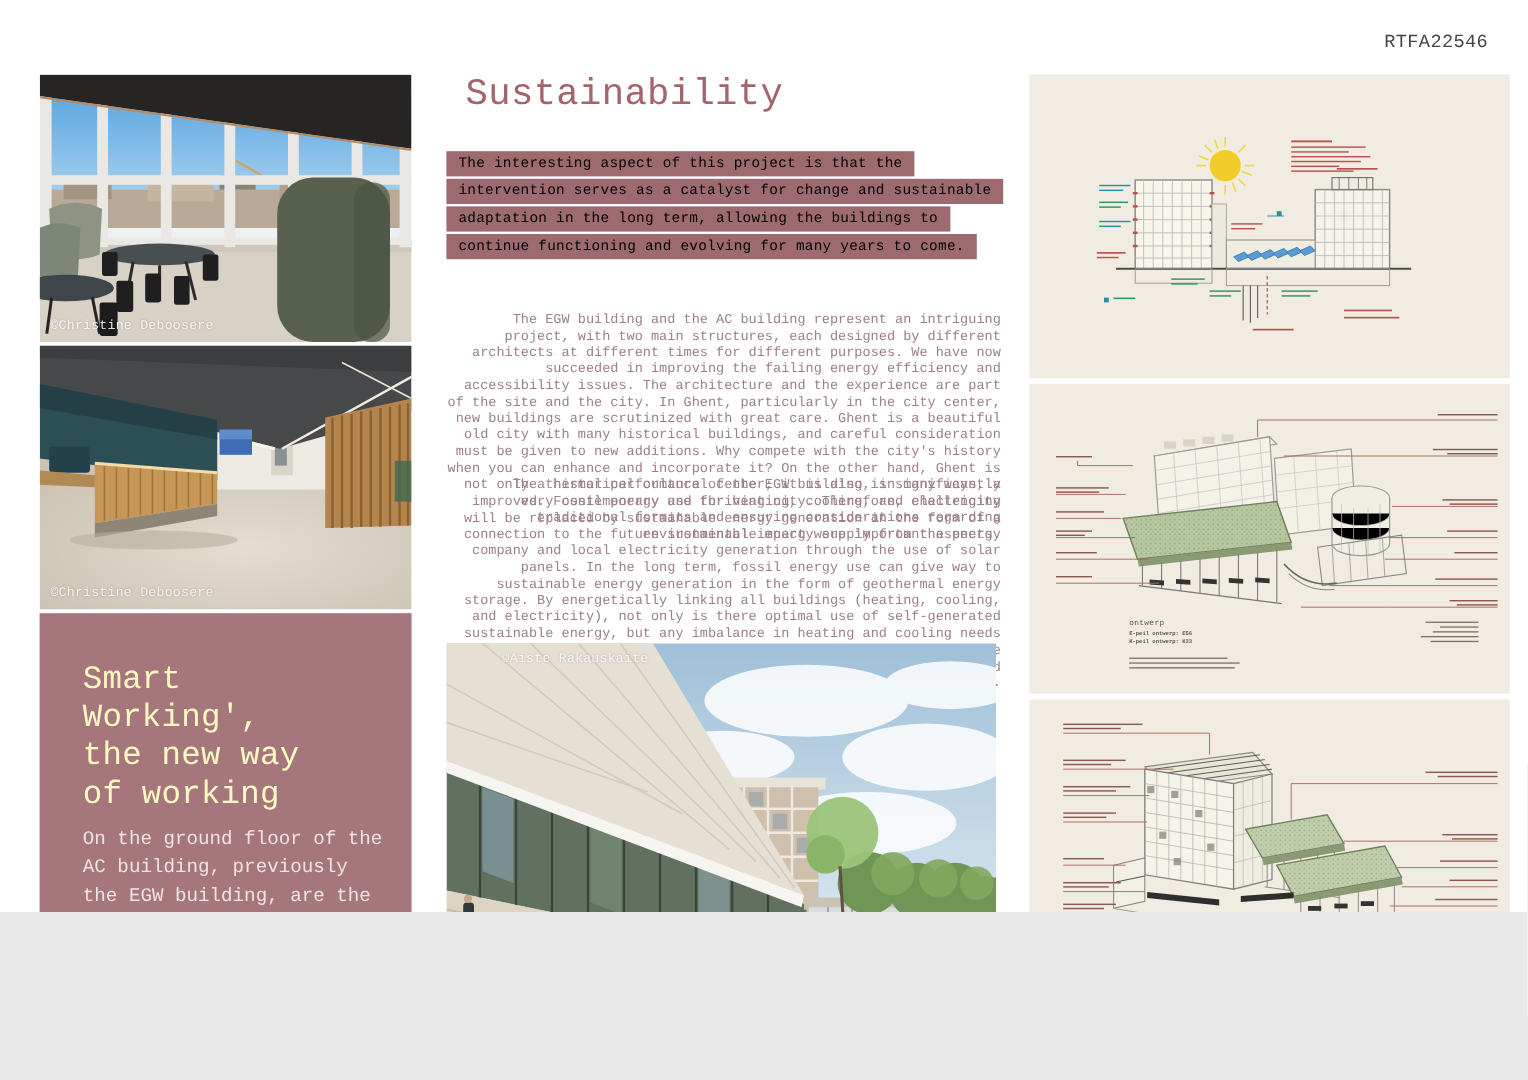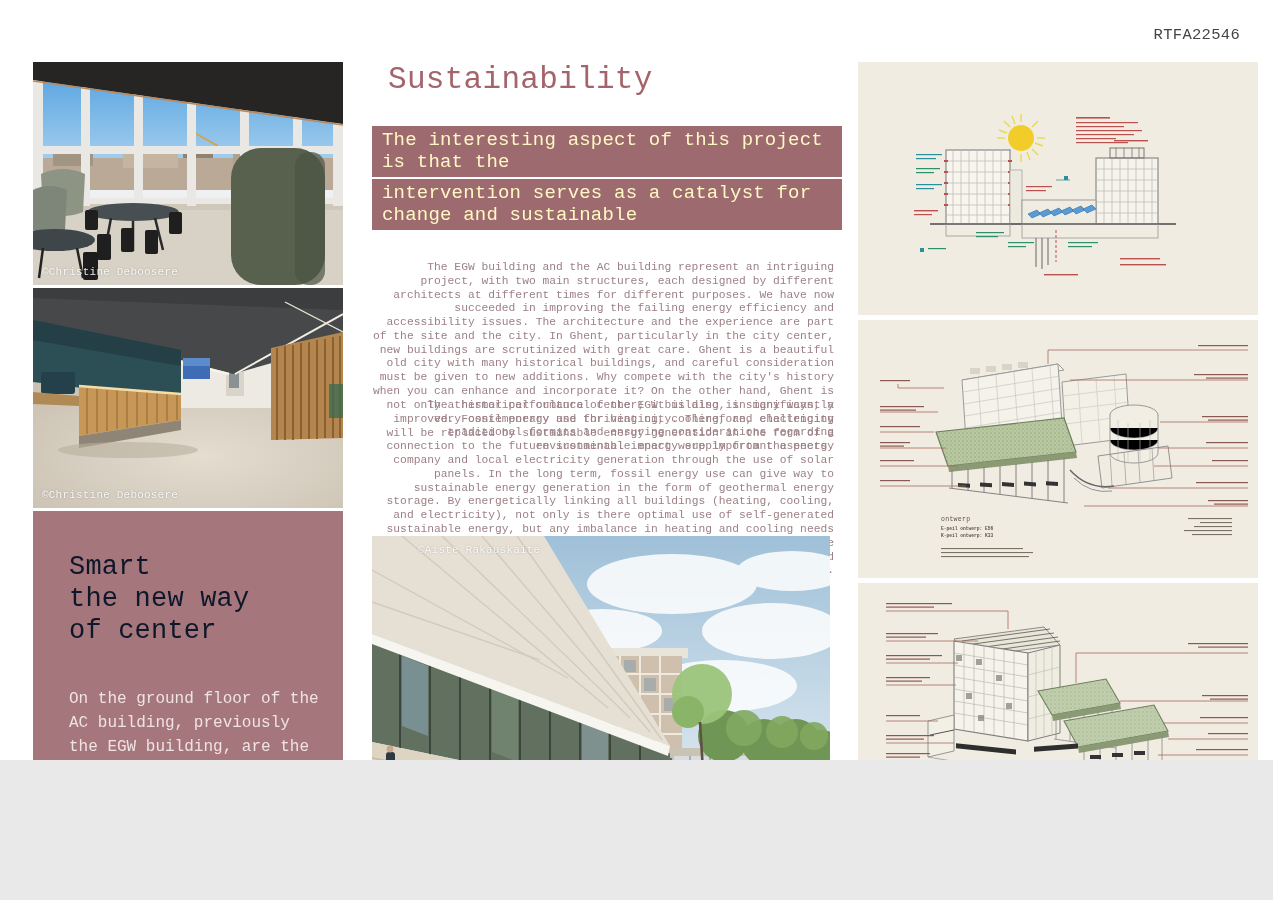--- a/index.html
+++ b/index.html
@@ -9,27 +9,27 @@
   
   .proj-code{top:26px;right:33px;font-size:15.5px;color:#454545;letter-spacing:.3px;}
   
   .photo{overflow:hidden;}
   .photo svg{display:block;}
   .caption{position:absolute;left:9px;bottom:7px;font-size:11px;color:rgba(255,255,255,.88);
            letter-spacing:.2px;text-shadow:0 0 2px rgba(0,0,0,.25);}
   .caption.top{bottom:auto;top:8px;margin-left:37px;}
   .rose-block{left:33px;top:511px;width:310px;height:327px;background:#a5767b;color:#f2e7e7;}
   .rose-head{position:absolute;left:36px;top:40px;font-size:27px;line-height:1.19;
-             font-weight:400;letter-spacing:.2px;color:#0f172a;}
+             font-weight:400;letter-spacing:.2px;color:#fef9c3;}
   .rose-body{position:absolute;left:36px;top:176px;width:250px;font-size:16px;
              line-height:1.5;color:#f0e3e4;}
   
   .main-title{left:388px;top:62px;font-size:31px;color:#a5636b;letter-spacing:.3px;}
   .quote{left:372px;top:126px;width:470px;}
-  .quote span{display:inline-block;background:#9d6a70;color:#fef9c3;font-size:19px;
+  .quote span{display:inline-block;background:#9d6a70;color:#000000;font-size:12px;
               padding:3px 10px 4px 10px;margin-bottom:2px;letter-spacing:.2px;}
   .para{left:372px;width:462px;font-size:11.3px;line-height:1.22;color:#9c8186;text-align:right;}
   .p1{top:261px;}
   .p2{top:399px;}
   
   .panel{left:858px;width:400px;background:#f1ece2;}
   .panel svg{display:block;}
   .pan1{top:62px;height:253px;}
   .pan2{top:320px;height:258px;}
   .pan3{top:583px;height:254px;}
@@ -167,32 +167,34 @@
       <rect x="296" y="96" width="14" height="34" fill="#3e6b50" opacity=".8"></rect>
 
       <ellipse cx="95" cy="162" rx="70" ry="8" fill="#b9af9f" opacity=".6"></ellipse>
     </svg>
     <span class="caption">©Christine Deboosere</span>
   </div>
 
   <div class="abs rose-block">
     <div class="rose-head">
       <div>Smart</div>
+      <div>Working',</div>
       <div>the new way</div>
-      <div>of center</div>
+      <div>of working</div>
     </div>
     <div class="rose-body">On the ground floor of the AC building, previously the EGW building, are the back offices. Some floors have been completely renovated for the implementation of smart working.' Great attention has been paid to the look and feel of the workspaces, aiming for spatial tranquility.</div>
   </div>
 
   <div class="abs main-title">Sustainability</div>
 
   <div class="abs quote">
     <span>The interesting aspect of this project is that the</span><br>
     <span>intervention serves as a catalyst for change and sustainable</span><br>
-    <br>
+    <span>adaptation in the long term, allowing the buildings to</span><br>
+    <span>continue functioning and evolving for many years to come.</span>
   </div>
 
   <div class="abs para p1">The EGW building and the AC building represent an intriguing project, with two main structures, each designed by different architects at different times for different purposes. We have now succeeded in improving the failing energy efficiency and accessibility issues. The architecture and the experience are part of the site and the city. In Ghent, particularly in the city center, new buildings are scrutinized with great care. Ghent is a beautiful old city with many historical buildings, and careful consideration must be given to new additions. Why compete with the city's history when you can enhance and incorporate it? On the other hand, Ghent is not only a historical cultural center; it is also, in many ways, a very contemporary and thriving city. Therefore, challenging traditional formats and ensuring considerations regarding environmental impact were important aspects.</div>
   <div class="abs para p2">The thermal performance of the EGW building is significantly improved. Fossil energy use for heating, cooling, and electricity will be replaced by sustainable energy generation in the form of a connection to the future sustainable energy supply from the energy company and local electricity generation through the use of solar panels. In the long term, fossil energy use can give way to sustainable energy generation in the form of geothermal energy storage. By energetically linking all buildings (heating, cooling, and electricity), not only is there optimal use of self-generated sustainable energy, but any imbalance in heating and cooling needs between the buildings can also be exchanged. Ultimately, the construction of the new building on top of the existing underground parking achieved a BREEAM 'excellent' certification.</div>
 
   <div class="abs photo" style="left:372px;top:536px;width:458px;height:302px;">
     <svg width="458" height="302" viewBox="0 0 458 302">
       <defs>
         <linearGradient id="sky3" x1="0" y1="0" x2="0" y2="1">
           <stop offset="0" stop-color="#9fc0d8"></stop>

